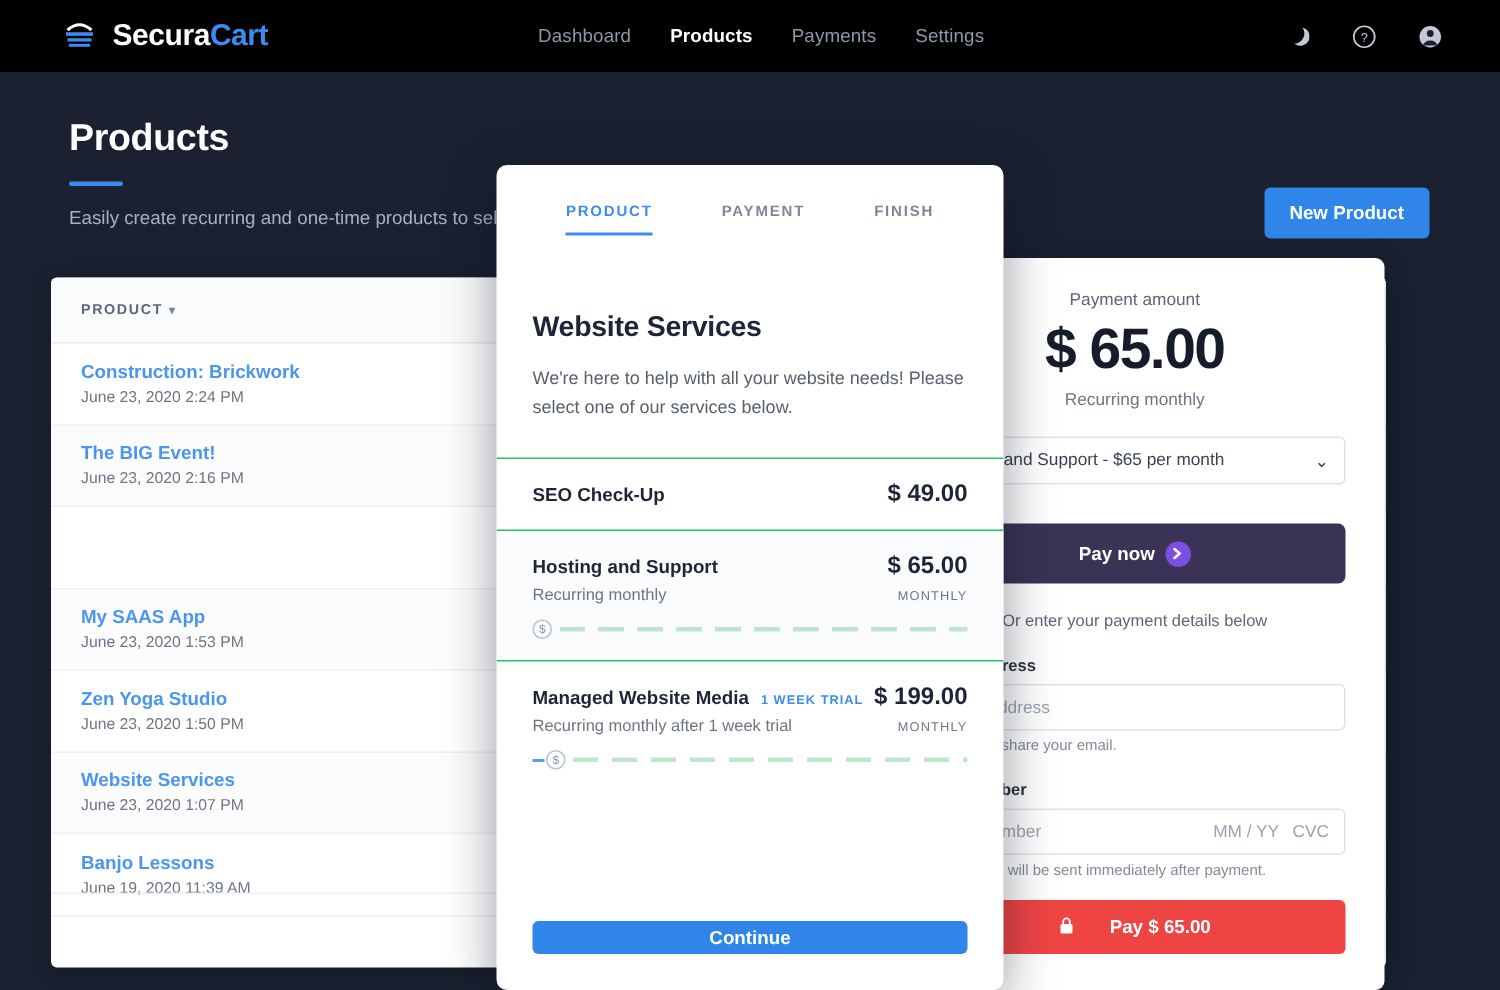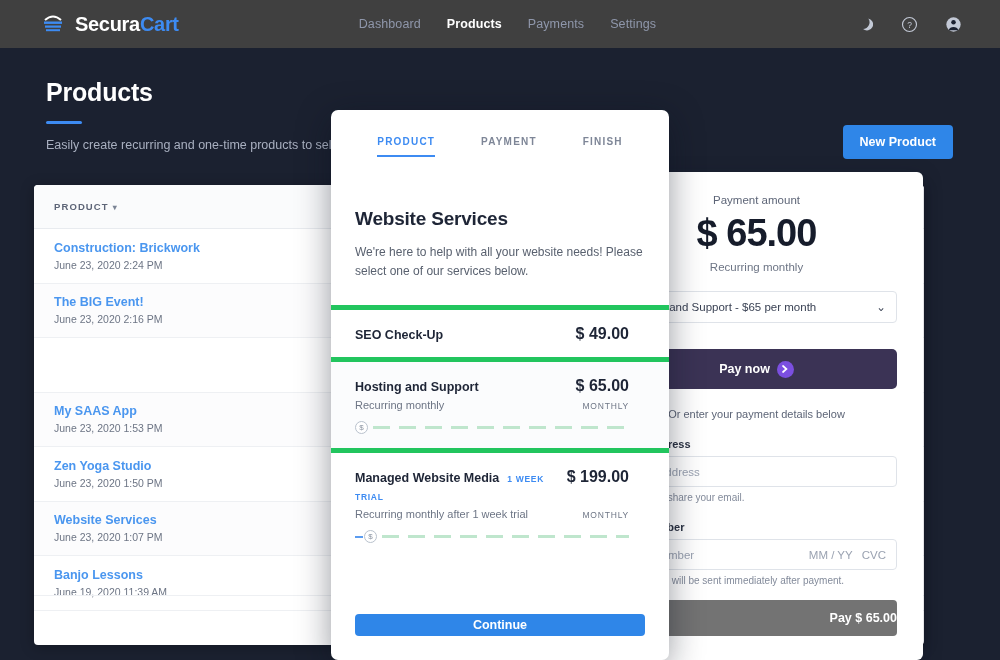--- a/index.html
+++ b/index.html
@@ -7,21 +7,21 @@
     width: 1000px; height: 660px;
     font-family: "Liberation Sans", sans-serif;
     background: #1b2130;
     overflow: hidden;
   }
   #app { position: relative; width: 1000px; height: 660px; background: #1b2130; }
 
   
   .topnav {
     position: absolute; top: 0; left: 0; width: 1000px; height: 48px;
-    display: flex; align-items: center; background: #404040;
+    display: flex; align-items: center; background: #000000;
   }
   .brand { display: flex; align-items: center; gap: 9px; margin-left: 40px; }
   .brand-mark { width: 26px; height: 26px; position: relative; }
   .brand-text { font-size: 20px; font-weight: bold; letter-spacing: -0.3px; color: #ffffff; }
   .brand-text .accent { color: #3d8bf2; }
 
   .navlinks { display: flex; gap: 26px; margin-left: 180px; }
   .navlink { font-size: 12.5px; color: #8f97ab; letter-spacing: 0.1px; cursor: pointer; }
   .navlink.active { color: #ffffff; font-weight: bold; }
 
@@ -106,40 +106,40 @@
   .f-input {
     margin-top: 6px; width: 100%; height: 31px; border: 1px solid #dfe3e9; border-radius: 4px;
     background: #fff; font-family: inherit; font-size: 11.5px; color: #9aa2b1; padding: 0 10px;
     display: flex; align-items: center;
   }
   .f-hint { font-size: 10px; color: #838b9b; margin-top: 5px; }
   .card-row { display: flex; align-items: center; justify-content: space-between; }
   .card-right { display: flex; gap: 9px; color: #9aa2b1; font-size: 11.5px; }
   .pay-final-btn {
     margin-top: 14px; width: 100%; height: 36px; border-radius: 4px; border: none;
-    background: #737373; color: #fff; font-family: inherit; font-size: 12.5px; font-weight: bold;
-    display: flex; align-items: center; justify-content: space-between; gap: 24px; cursor: pointer;
+    background: #ef4444; color: #fff; font-family: inherit; font-size: 12.5px; font-weight: bold;
+    display: flex; align-items: center; justify-content: center; gap: 24px; cursor: pointer;
   }
 
   
   .modal {
     position: absolute; top: 110px; left: 331px; width: 338px; height: 550px;
     background: #ffffff; border-radius: 7px;
     box-shadow: 0 8px 34px rgba(10,14,28,.42);
     overflow: hidden; display: flex; flex-direction: column;
   }
   .m-tabs { height: 58px; display: flex; align-items: flex-start; justify-content: center; gap: 46px; padding-top: 26px; }
   .m-tab { font-size: 10px; font-weight: bold; letter-spacing: 1.2px; color: #7e8697; cursor: pointer; padding-bottom: 8px; }
   .m-tab.active { color: #3d8bf2; border-bottom: 2px solid #3d8bf2; }
   .m-body { padding: 40px 24px 0 24px; }
   .m-title { font-size: 19px; font-weight: bold; color: #1e2536; letter-spacing: -0.2px; }
   .m-desc { margin-top: 13px; font-size: 12px; line-height: 1.6; color: #59616f; }
   .opt-list { margin-top: 24px; }
   .opt {
-    border-top: 5px solid #22c55e; padding: 15px 40px 14px 24px; cursor: pointer;
+    border-top: 1px solid #22c55e; padding: 15px 24px 14px 24px; cursor: pointer;
   }
   .opt:nth-child(even) { background: #fbfcfd; }
   .opt-top { display: flex; align-items: baseline; justify-content: space-between; }
   .opt-name { font-size: 12.5px; font-weight: bold; color: #1e2536; }
   .opt-badge { font-size: 8.5px; font-weight: bold; letter-spacing: .7px; color: #3d8bf2; margin-left: 8px; }
   .opt-price { font-size: 16px; font-weight: bold; color: #1e2536; white-space: nowrap; }
   .opt-bottom { display: flex; align-items: baseline; justify-content: space-between; margin-top: 4px; }
   .opt-sub { font-size: 11px; color: #6d7585; }
   .opt-period { font-size: 8.5px; letter-spacing: .8px; color: #6d7585; }
   .timeline { display: flex; align-items: center; margin-top: 10px; }

